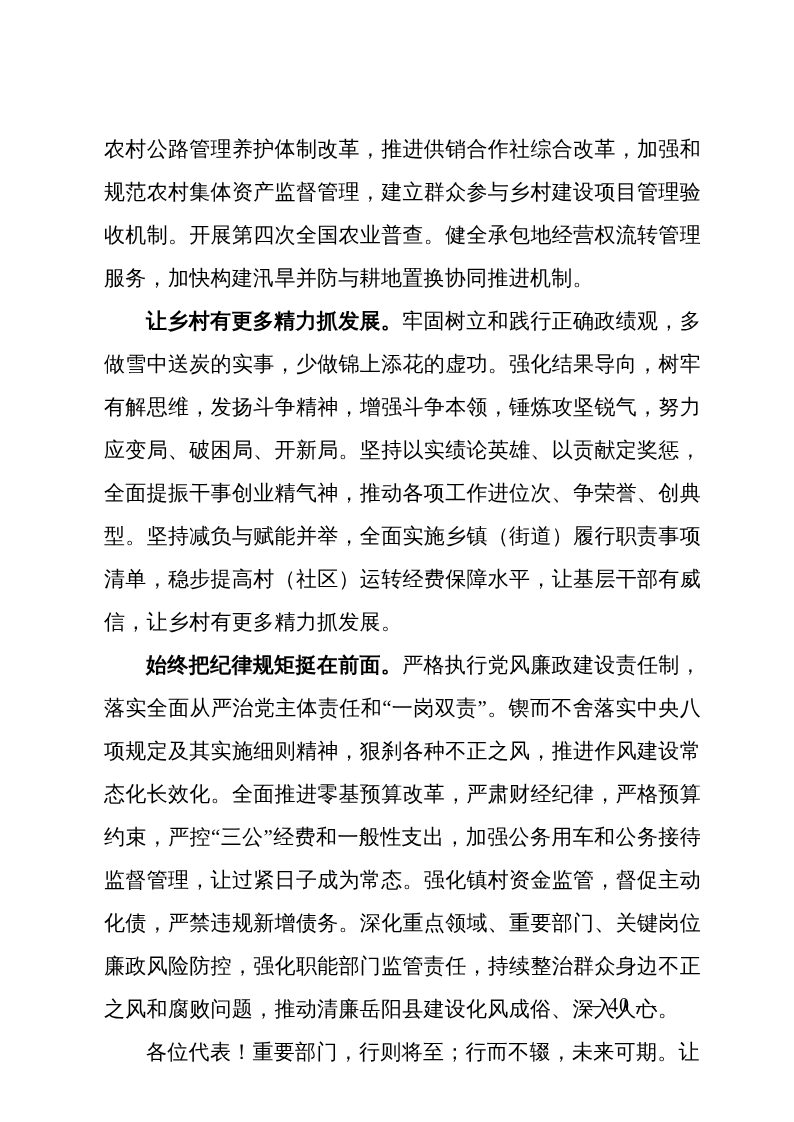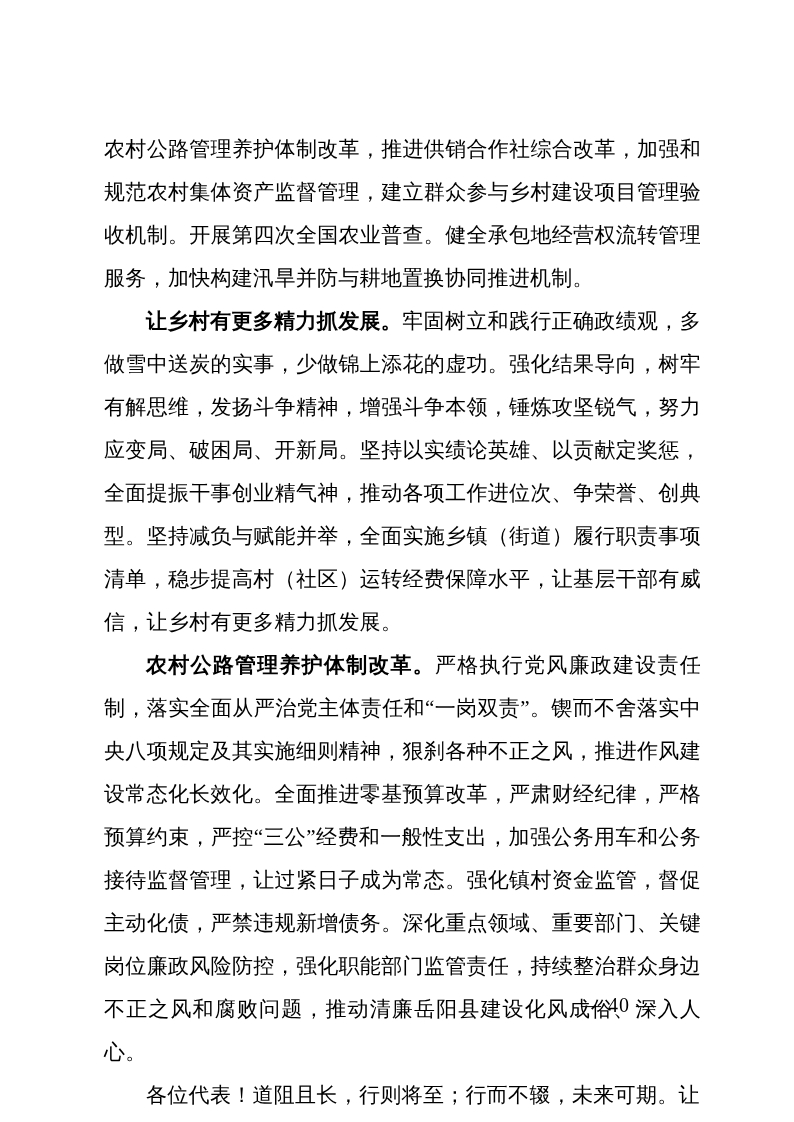--- a/index.html
+++ b/index.html
@@ -47,17 +47,17 @@
     white-space: nowrap;
   }
 </style>
 </head>
 <body>
 
 <div class="page">
   <div class="text-block">
       <p class="para">农村公路管理养护体制改革，推进供销合作社综合改革，加强和规范农村集体资产监督管理，建立群众参与乡村建设项目管理验收机制。开展第四次全国农业普查。健全承包地经营权流转管理服务，加快构建汛旱并防与耕地置换协同推进机制。</p>
       <p class="para indent"><strong>让乡村有更多精力抓发展。</strong>牢固树立和践行正确政绩观，多做雪中送炭的实事，少做锦上添花的虚功。强化结果导向，树牢有解思维，发扬斗争精神，增强斗争本领，锤炼攻坚锐气，努力应变局、破困局、开新局。坚持以实绩论英雄、以贡献定奖惩，全面提振干事创业精气神，推动各项工作进位次、争荣誉、创典型。坚持减负与赋能并举，全面实施乡镇（街道）履行职责事项清单，稳步提高村（社区）运转经费保障水平，让基层干部有威信，让乡村有更多精力抓发展。</p>
-      <p class="para indent"><strong>农村公路管理养护体制改革。</strong>严格执行党风廉政建设责任制，落实全面从严治党主体责任和“一岗双责”。锲而不舍落实中央八项规定及其实施细则精神，狠刹各种不正之风，推进作风建设常态化长效化。全面推进零基预算改革，严肃财经纪律，严格预算约束，严控“三公”经费和一般性支出，加强公务用车和公务接待监督管理，让过紧日子成为常态。强化镇村资金监管，督促主动化债，严禁违规新增债务。深化重点领域、重要部门、关键岗位廉政风险防控，强化职能部门监管责任，持续整治群众身边不正之风和腐败问题，推动清廉岳阳县建设化风成俗、深入人心。</p>
-      <p class="para indent">各位代表！道阻且长，行则将至；行而不辍，未来可期。让</p>
+      <p class="para indent"><strong>始终把纪律规矩挺在前面。</strong>严格执行党风廉政建设责任制，落实全面从严治党主体责任和“一岗双责”。锲而不舍落实中央八项规定及其实施细则精神，狠刹各种不正之风，推进作风建设常态化长效化。全面推进零基预算改革，严肃财经纪律，严格预算约束，严控“三公”经费和一般性支出，加强公务用车和公务接待监督管理，让过紧日子成为常态。强化镇村资金监管，督促主动化债，严禁违规新增债务。深化重点领域、重要部门、关键岗位廉政风险防控，强化职能部门监管责任，持续整治群众身边不正之风和腐败问题，推动清廉岳阳县建设化风成俗、深入人心。</p>
+      <p class="para indent">各位代表！重要部门，行则将至；行而不辍，未来可期。让</p>
     </div>
   <div class="page-number">— 40 —</div>
 </div>
 
 </body></html>

